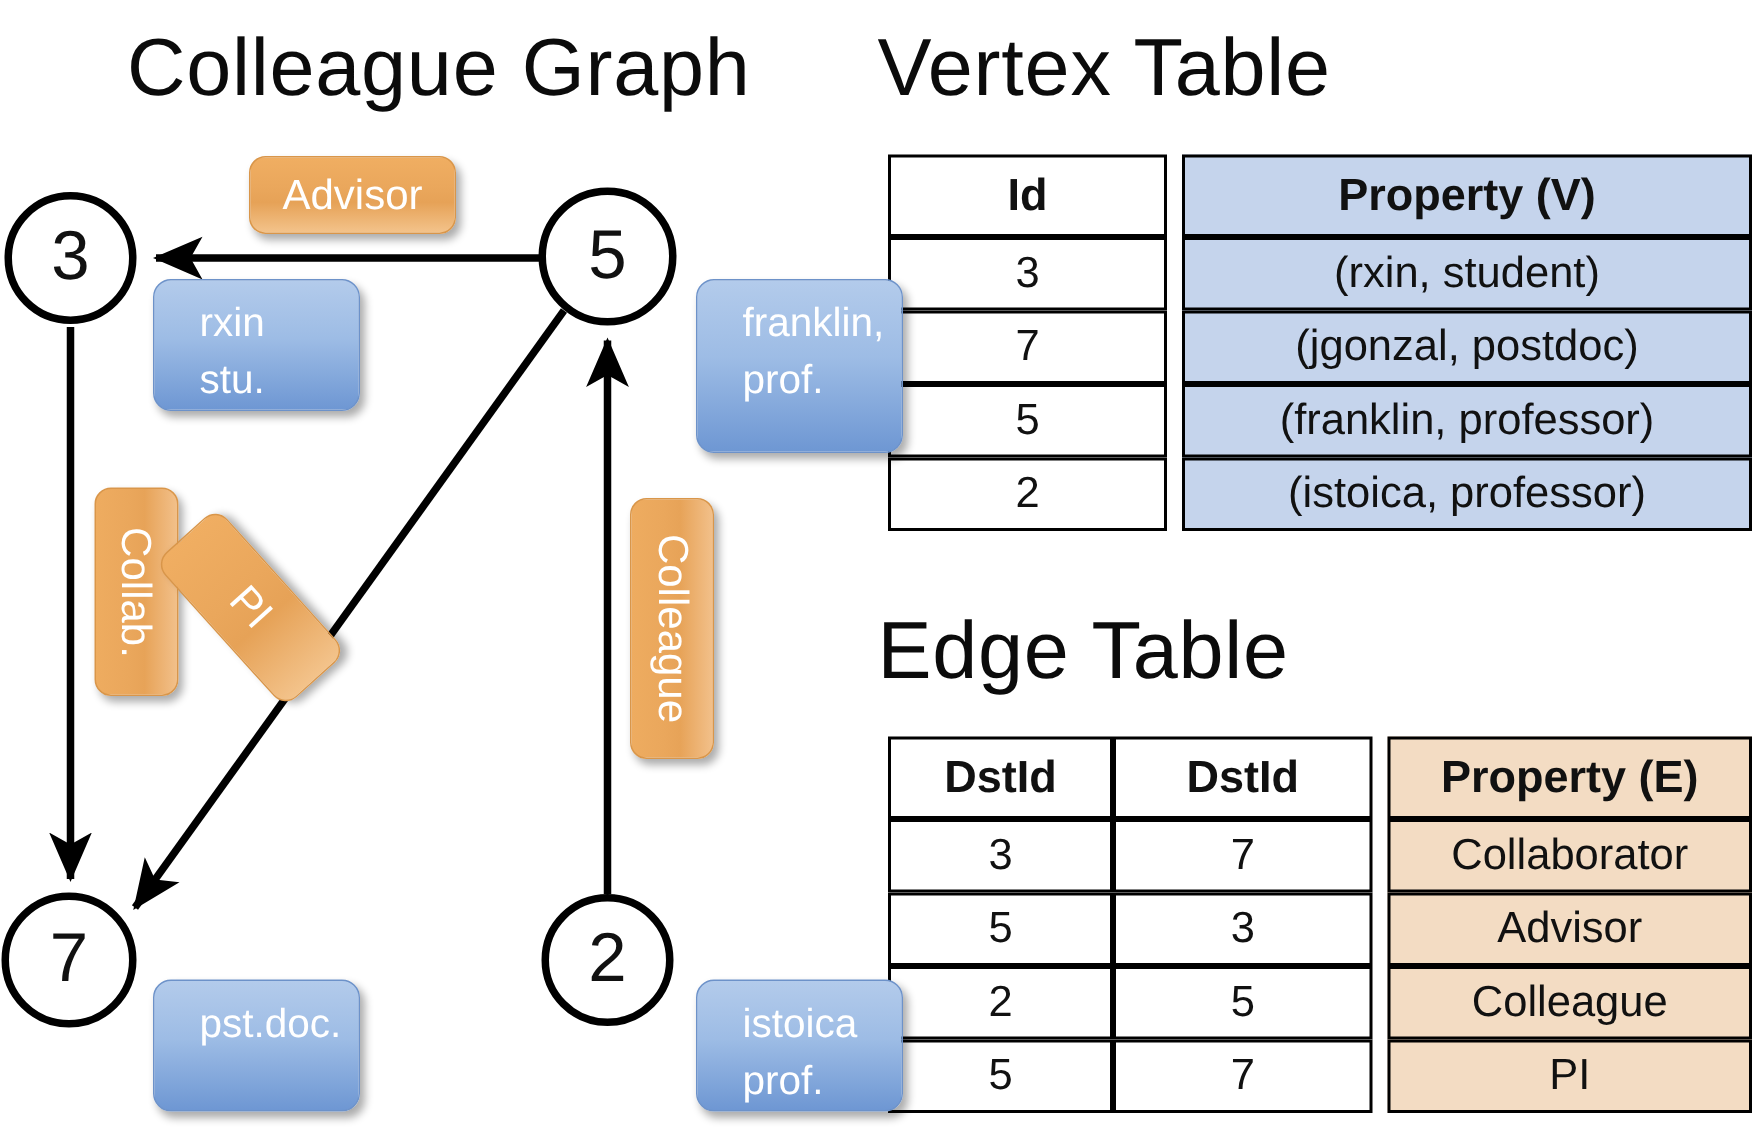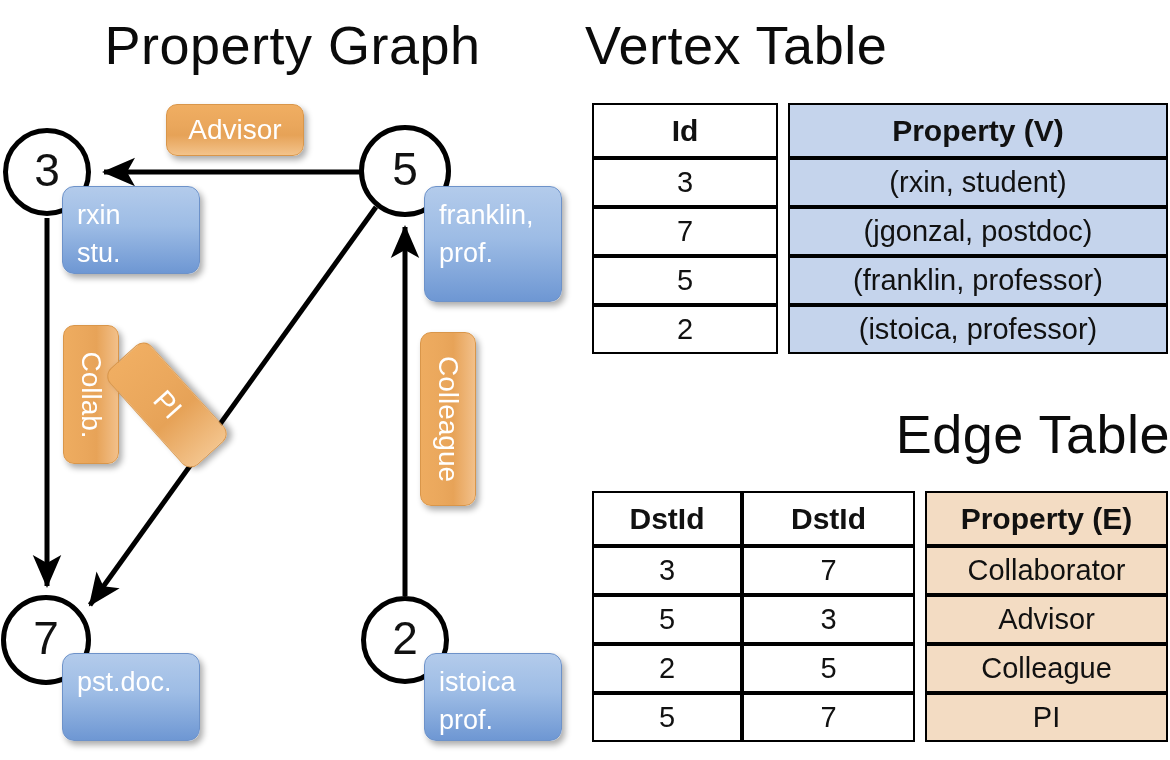--- a/index.html
+++ b/index.html
@@ -21,21 +21,21 @@
     position: absolute;
     font-family: "Liberation Sans", sans-serif;
     font-weight: 300;
     font-size: 54px;
     letter-spacing: 0.5px;
     color: #0b0b0b;
     white-space: nowrap;
   }
   #title-property-graph { left: 0; top: 14px; width: 585px; text-align: center; }
   #title-vertex-table  { left: 585px; top: 14px; width: 585px; }
-  #title-edge-table    { left: 585px; top: 403px; width: 585px; text-align: right; }
+  #title-edge-table    { left: 585px; top: 403px; width: 585px; text-align: left; }
 
   
   #graph-panel {
     position: absolute;
     left: 0; top: 0;
     width: 585px; height: 760px;
   }
   #graph-svg { position: absolute; left: 0; top: 0; }
 
   .node-circle {
@@ -64,23 +64,24 @@
     position: absolute;
     border-radius: 12px;
     background: linear-gradient(to bottom, #b3cbeb 0%, #9dbce5 45%, #6e97d3 100%);
     border: 1px solid #6d92c9;
     box-shadow: 3px 4px 6px rgba(0,0,0,0.33);
     color: #ffffff;
     font-family: "Liberation Sans", sans-serif;
     font-weight: 300;
     font-size: 27px;
     line-height: 1.42;
-    padding: 9px 0 0 14px;
+    padding: 9px 0 0 30px;
     box-sizing: border-box;
     z-index: 4;
+    margin-left: 40px;
   }
   .prop-box span { display: block; }
 
   
   .edge-chip {
     position: absolute;
     border-radius: 11px;
     background: linear-gradient(to bottom, #f0ae62 0%, #eaa75c 40%, #e6a257 60%, #f3c38b 100%);
     border: 1px solid #d9964a;
     box-shadow: 3px 4px 6px rgba(0,0,0,0.33);
@@ -140,21 +141,21 @@
   }
   .cell-blue   { background: #c5d4ec !important; }
   .cell-orange { background: #f3dcc3 !important; }
 
   #vertex-table { left: 592px; top: 103px; width: 576px; }
   #edge-table   { left: 592px; top: 491px; width: 576px; }
 </style>
 </head>
 <body>
 
-<div class="slide-title" id="title-property-graph">Property Graph</div>
+<div class="slide-title" id="title-property-graph">Colleague Graph</div>
 
 <div class="slide-title" id="title-vertex-table">Vertex Table</div>
 
 <div class="slide-title" id="title-edge-table">Edge Table</div>
 
 <div id="graph-panel">
 
   <svg id="graph-svg" width="585" height="760">
     <defs>
       <marker id="arrowhead" markerWidth="7" markerHeight="7" refX="6.2" refY="3.1" orient="auto" markerUnits="strokeWidth">

